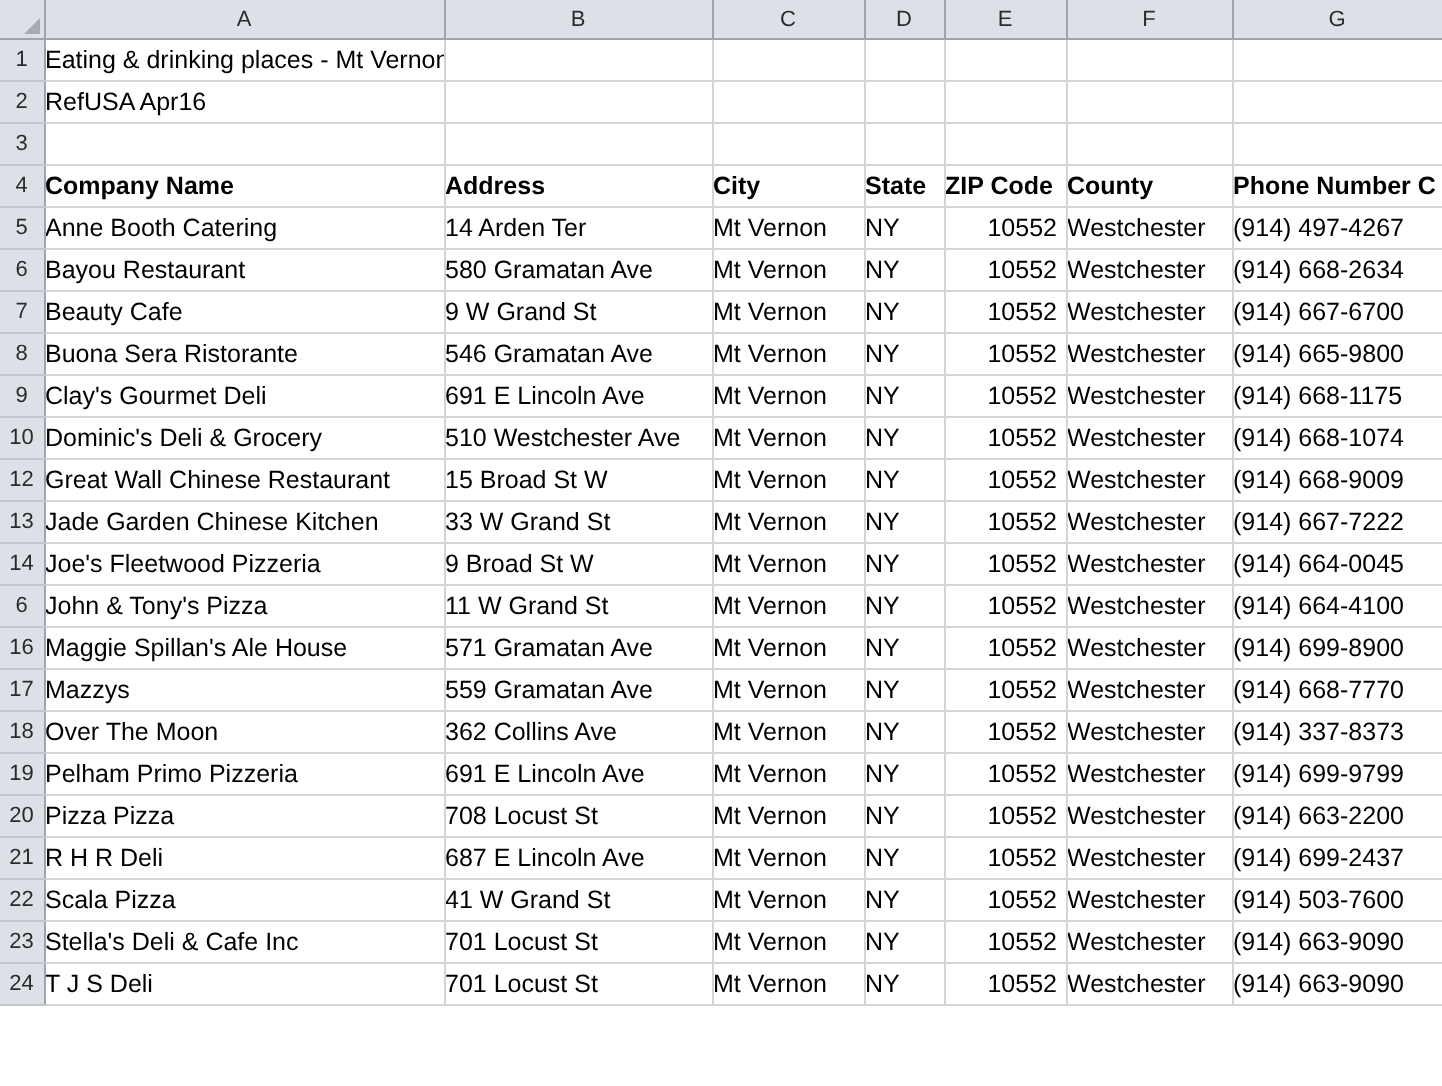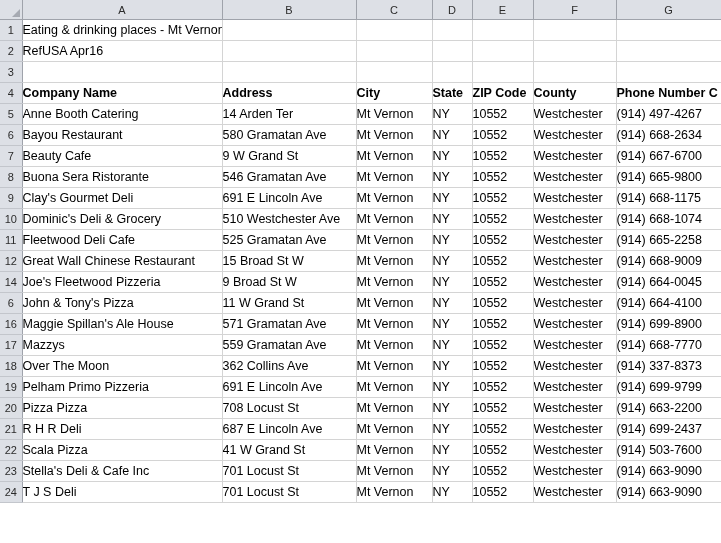--- a/index.html
+++ b/index.html
@@ -77,21 +77,21 @@
   td.cell {
     height: 20px;
     border-right: 1px solid #d4d4d4;
     border-bottom: 1px solid #d4d4d4;
     font-size: 12.5px;
     color: #000000;
     vertical-align: middle;
     padding: 0 2px 0 3px;
     line-height: 20px;
   }
-  td.cell.num { text-align: left; padding-right: 4px; }
+  td.cell.num { text-align: right; padding-right: 4px; }
   td.cell.bold { font-weight: bold; }
   td.cell.blank { }
 
   
   col.c-gutter { width: 22px; }
   col.c-a { width: 200px; }
   col.c-b { width: 134px; }
   col.c-c { width: 76px; }
   col.c-d { width: 40px; }
   col.c-e { width: 61px; }
@@ -220,40 +220,40 @@
           <td class="rowhead">10</td>
           <td class="cell">Dominic's Deli &amp; Grocery</td>
           <td class="cell">510 Westchester Ave</td>
           <td class="cell">Mt Vernon</td>
           <td class="cell">NY</td>
           <td class="cell num">10552</td>
           <td class="cell">Westchester</td>
           <td class="cell">(914) 668-1074</td>
         </tr>
         <tr>
-          <td class="rowhead">11</td>
-          <td class="cell">Fleetwood Deli Cafe</td>
-          <td class="cell">525 Gramatan Ave</td>
-          <td class="cell">Mt Vernon</td>
-          <td class="cell">NY</td>
-          <td class="cell num">10552</td>
-          <td class="cell">Westchester</td>
-          <td class="cell">(914) 665-2258</td>
-        </tr>
-        <tr>
           <td class="rowhead">12</td>
           <td class="cell">Great Wall Chinese Restaurant</td>
           <td class="cell">15 Broad St W</td>
           <td class="cell">Mt Vernon</td>
           <td class="cell">NY</td>
           <td class="cell num">10552</td>
           <td class="cell">Westchester</td>
           <td class="cell">(914) 668-9009</td>
         </tr>
         <tr>
+          <td class="rowhead">13</td>
+          <td class="cell">Jade Garden Chinese Kitchen</td>
+          <td class="cell">33 W Grand St</td>
+          <td class="cell">Mt Vernon</td>
+          <td class="cell">NY</td>
+          <td class="cell num">10552</td>
+          <td class="cell">Westchester</td>
+          <td class="cell">(914) 667-7222</td>
+        </tr>
+        <tr>
           <td class="rowhead">14</td>
           <td class="cell">Joe's Fleetwood Pizzeria</td>
           <td class="cell">9 Broad St W</td>
           <td class="cell">Mt Vernon</td>
           <td class="cell">NY</td>
           <td class="cell num">10552</td>
           <td class="cell">Westchester</td>
           <td class="cell">(914) 664-0045</td>
         </tr>
         <tr>

